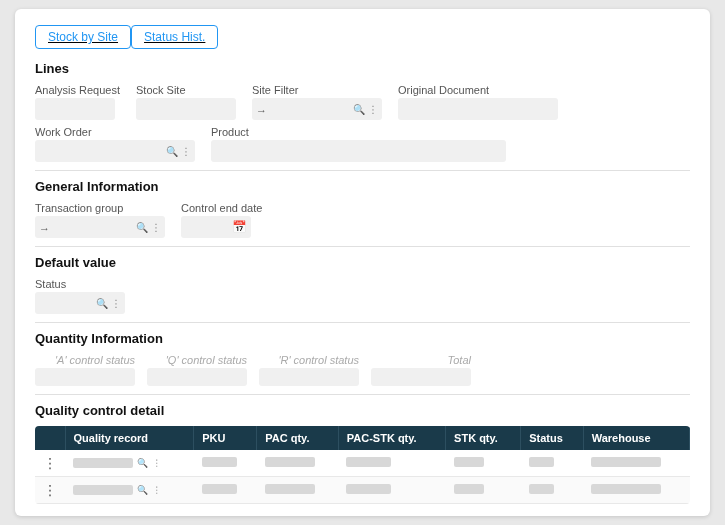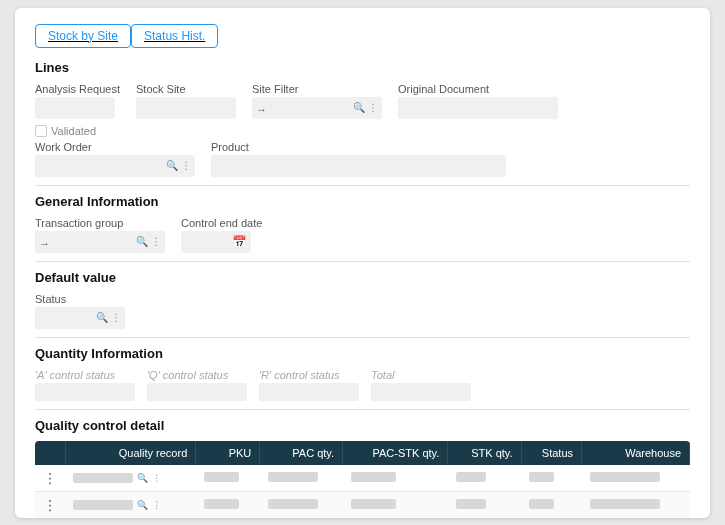--- a/index.html
+++ b/index.html
@@ -133,20 +133,21 @@
     }
     .qty-group {
       display: flex;
       flex-direction: column;
       gap: 2px;
     }
     .qty-label {
       font-size: 11px;
       color: #aaa;
       font-style: italic;
+      text-align: right;
     }
     .qty-input {
       background: #f0f0f0;
       border: none;
       border-radius: 3px;
       height: 18px;
       width: 100px;
     }
     
     .table-section {
@@ -160,22 +161,22 @@
       width: 100%;
       border-collapse: collapse;
       font-size: 11px;
     }
     thead tr {
       background: #1a3a4a;
       color: #fff;
     }
     thead th {
       padding: 6px 8px;
-      text-align: right;
-      font-weight: 400;
+      text-align: left;
+      font-weight: 700;
       font-size: 11px;
       border-right: 1px solid #2d4f60;
     }
     thead th:first-child {
       width: 20px;
       border-right: 1px solid #2d4f60;
     }
     tbody tr {
       background: #fff;
       border-bottom: 1px solid #e8e8e8;
@@ -239,24 +240,20 @@
       </div>
     </div>
     <div class="form-group">
       <span class="form-label">Original Document</span>
       <div class="input-with-icon" style="width:160px;">
         <input class="fake-input" type="text" style="">
       </div>
     </div>
   </div>
 
-  <div class="checkbox-row">
-    <div class="validated-check"></div>
-    <span class="checkbox-label">Validated</span>
-  </div>
 
   <div class="form-row">
     <div class="form-group">
       <span class="form-label">Work Order</span>
       <div class="input-with-icon" style="width:160px;">
         <input class="fake-input" type="text" style="">
         <span class="icon-search">🔍</span>
         <span class="icon-menu">⋮</span>
       </div>
     </div>

